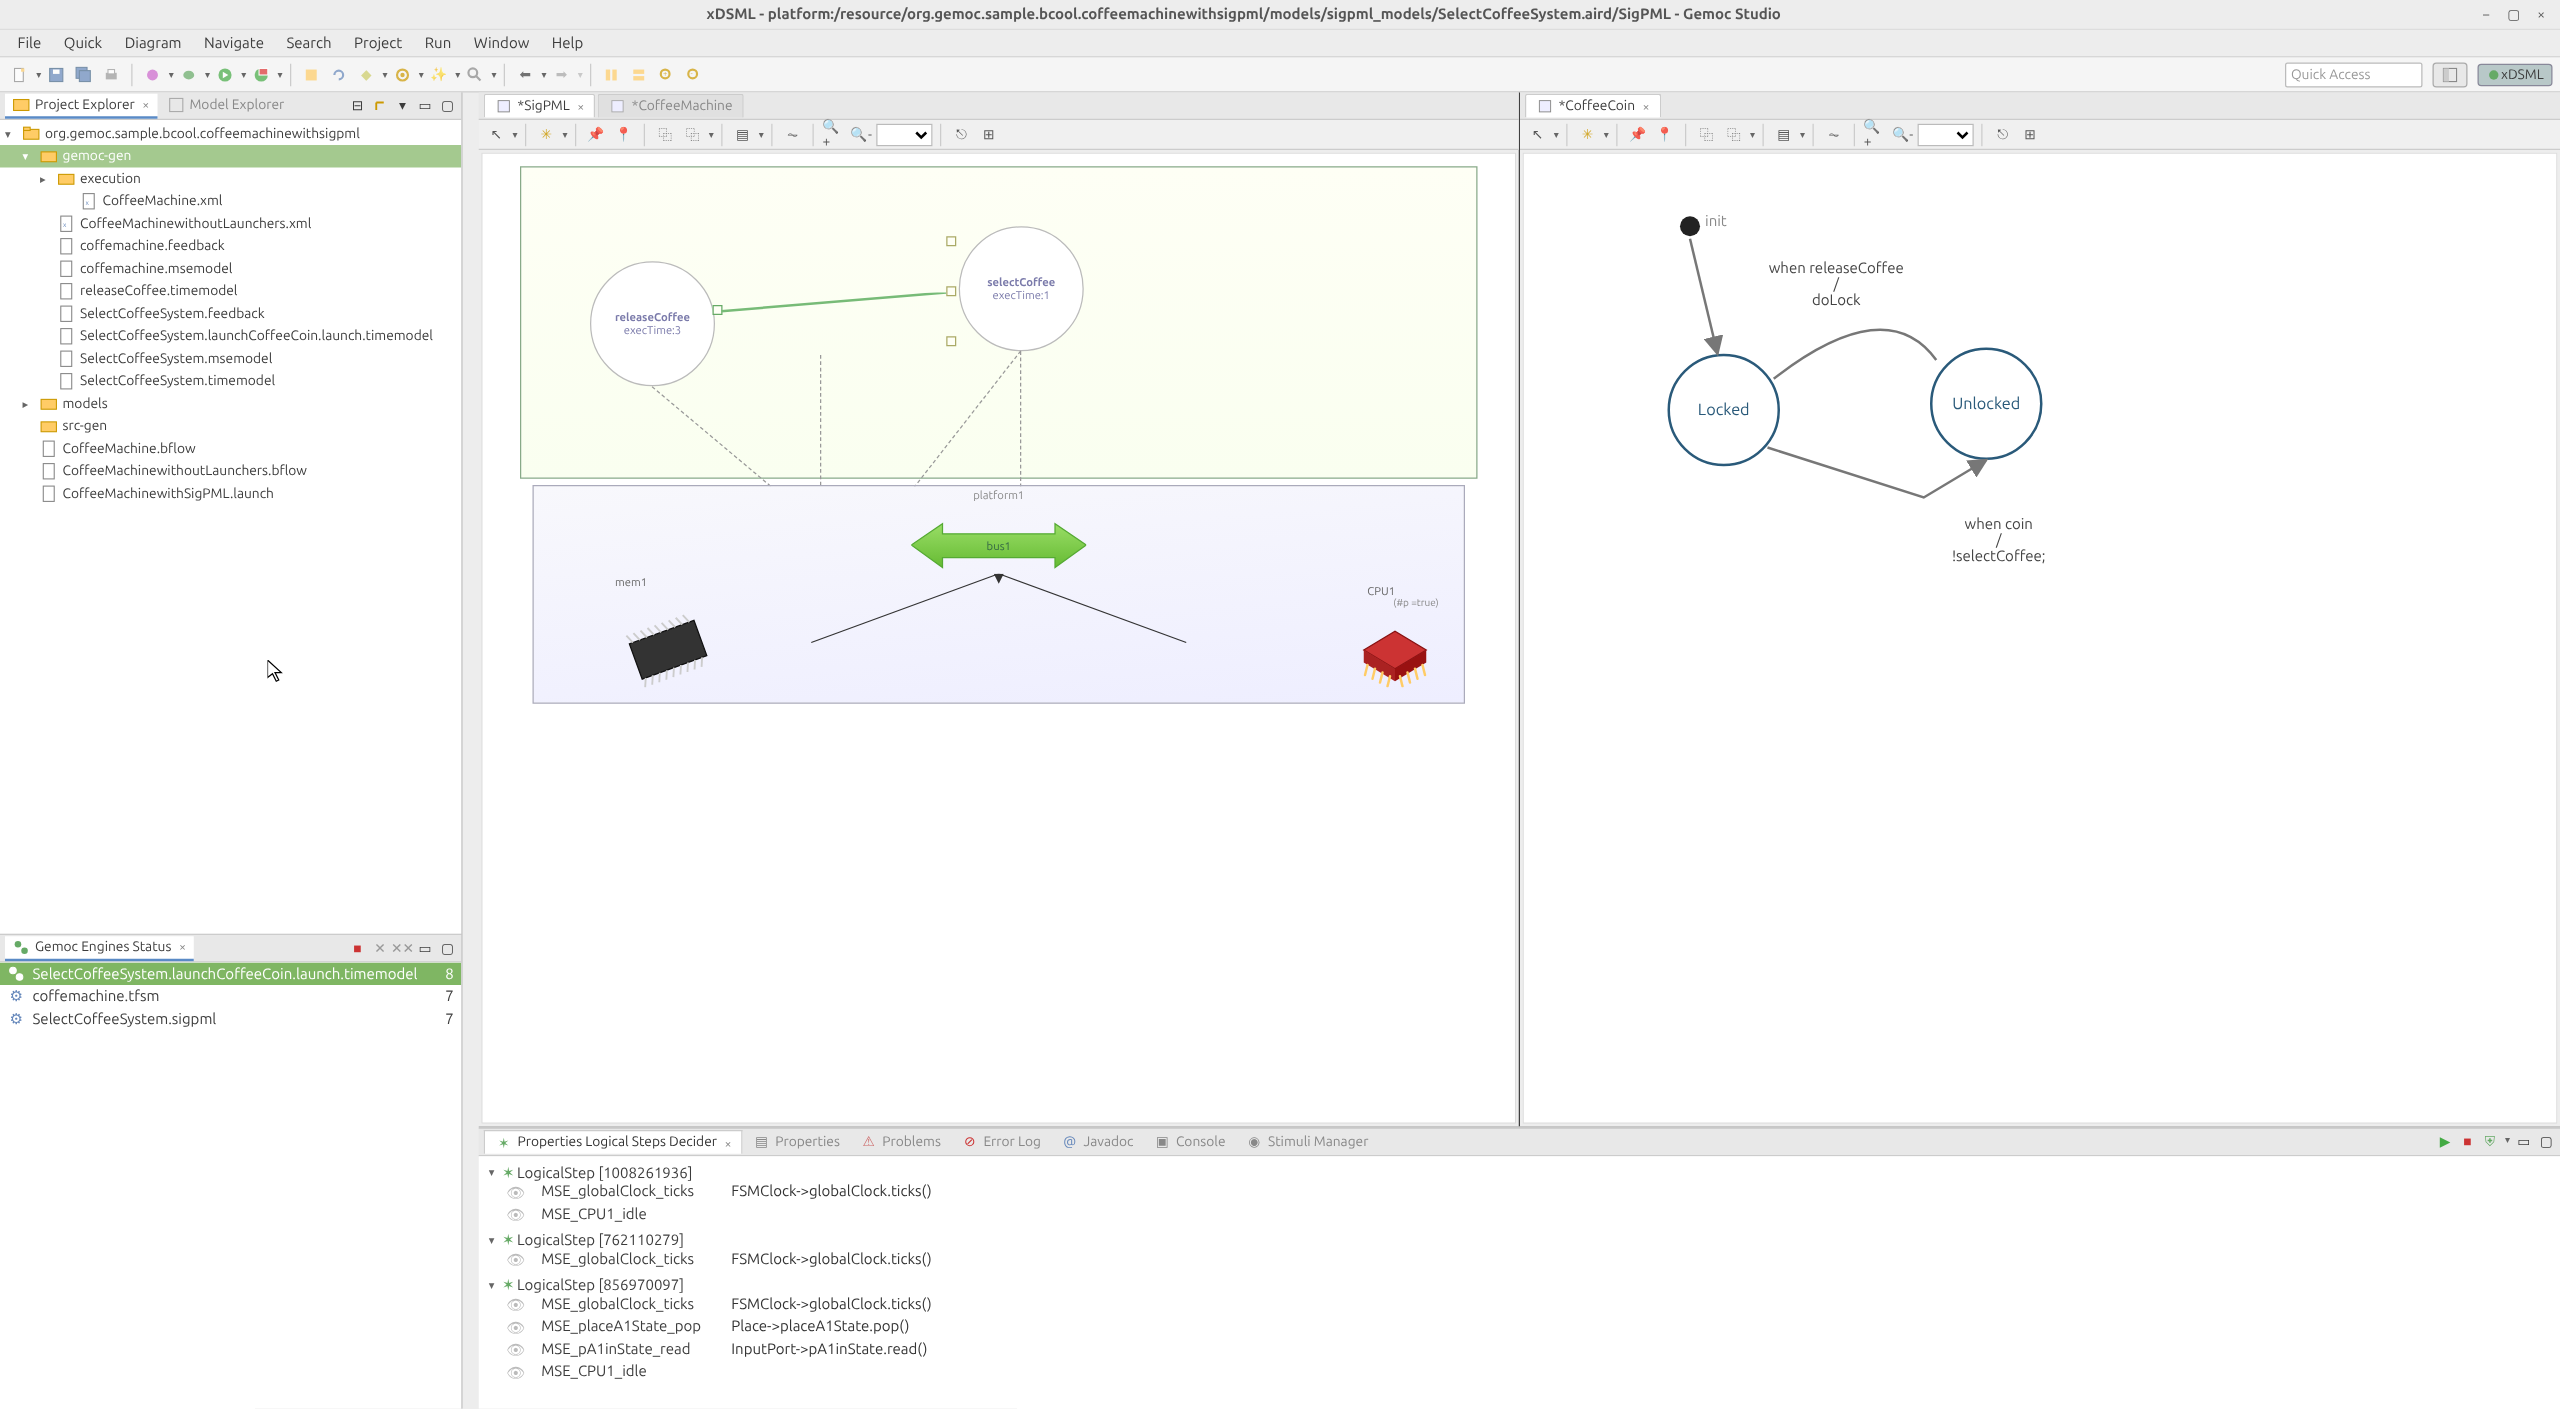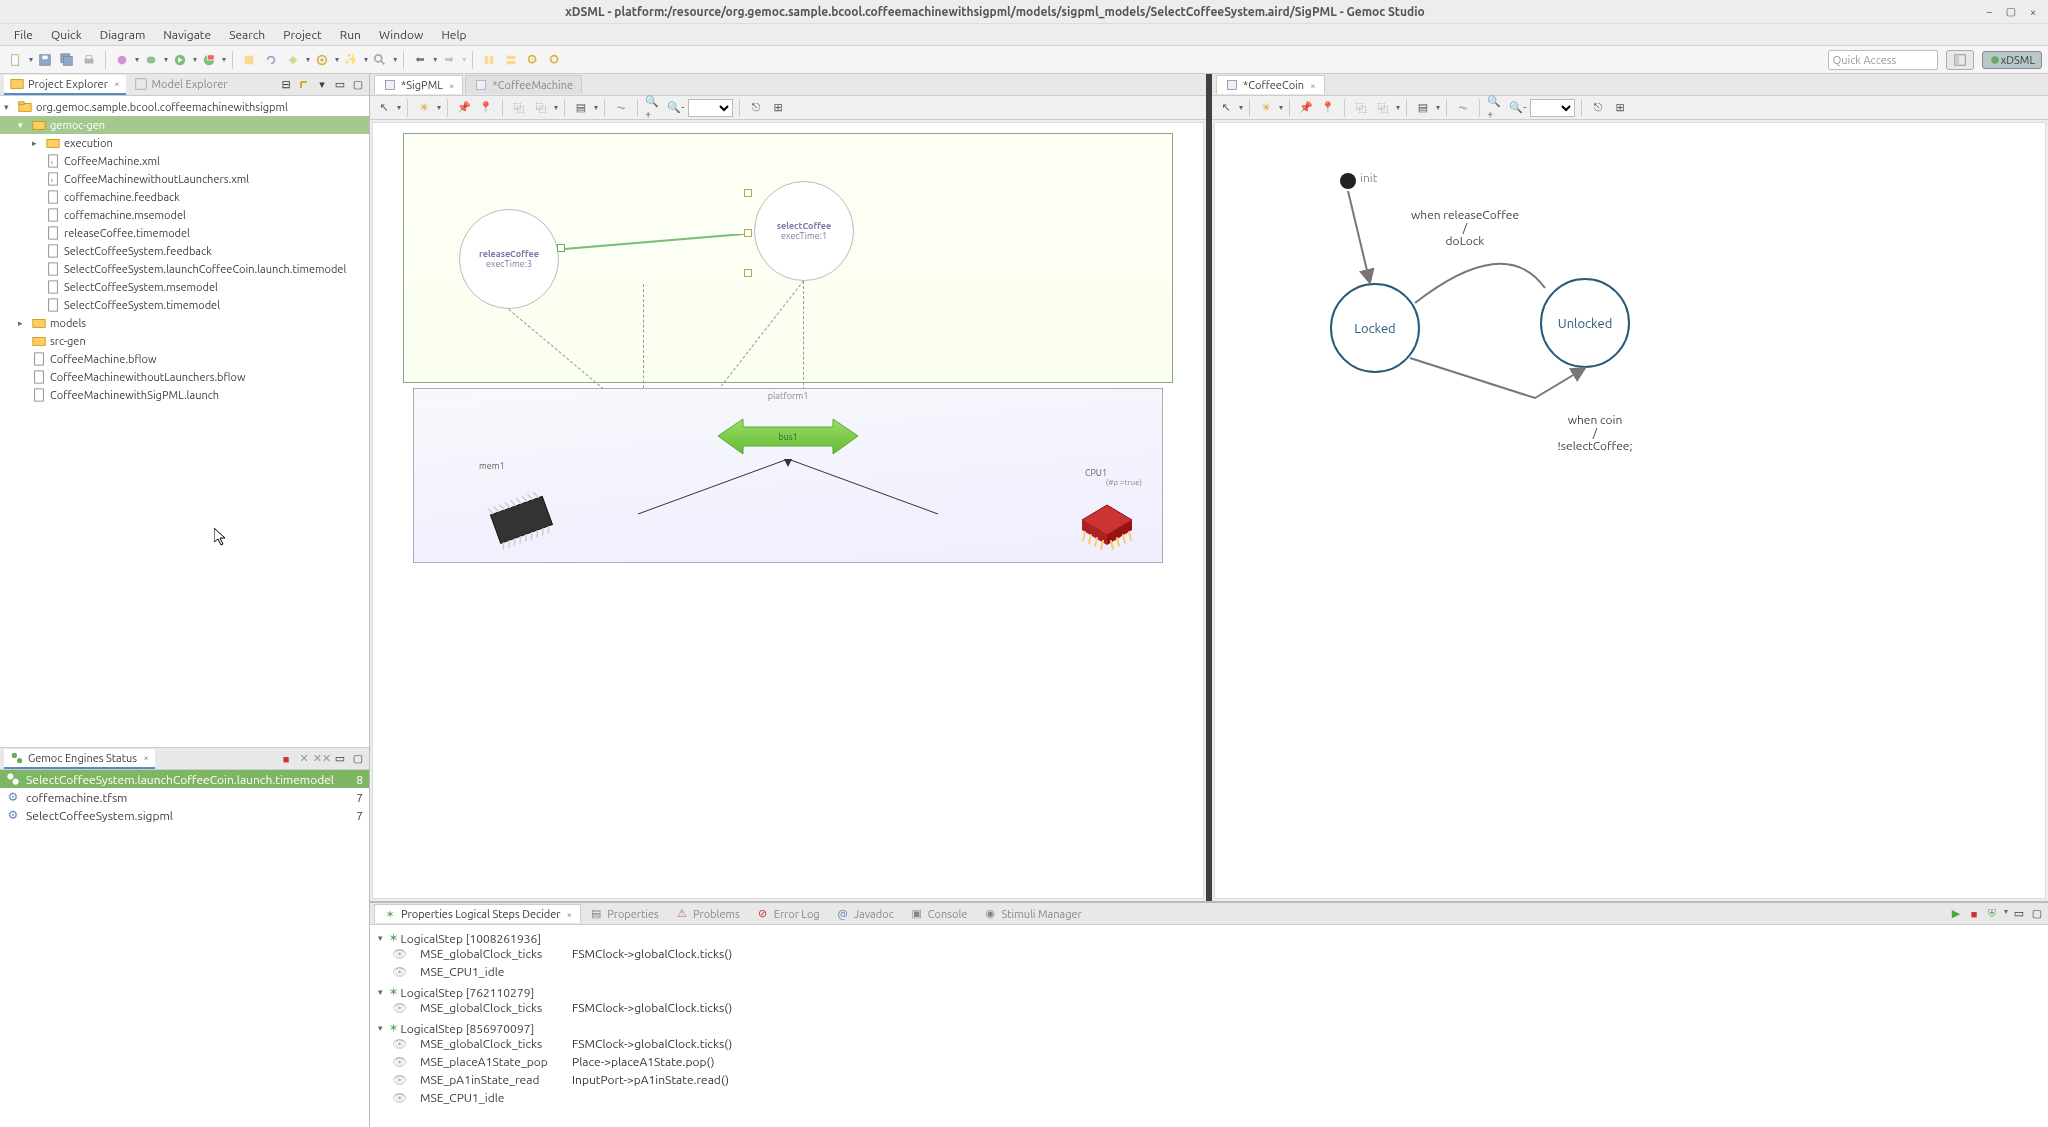--- a/index.html
+++ b/index.html
@@ -13,21 +13,21 @@
 .toolbar { height: 28px; background: #f5f5f5; border-bottom: 1px solid #ccc; display: flex; align-items: center; padding: 0 6px; gap: 2px; }
 .tbtn { width: 18px; height: 18px; border-radius: 2px; display: inline-flex; align-items: center; justify-content: center; margin: 0 1px; opacity: 0.7; }
 .tbtn svg { width: 14px; height: 14px; }
 .tsep { width: 1px; height: 18px; background: #ccc; margin: 0 4px; }
 .dropdown-arrow { font-size: 8px; color: #666; margin-left: 1px; }
 .spacer { flex: 1; }
 .quick-access { width: 110px; height: 20px; border: 1px solid #bbb; border-radius: 2px; padding: 0 4px; font-size: 11px; color: #999; display: flex; align-items: center; background: #fff; }
 .toggle-btn { border: 1px solid #aaa; padding: 2px 6px; border-radius: 3px; margin-left: 6px; background: #e8e8e8; display: flex; align-items: center; font-size: 11px; }
 .toggle-btn.active { background: #b8c8c8; border-color: #889; }
 
-.main-layout { flex: 1; display: flex; min-height: 0; }
+.main-layout { flex: 1; display: flex; min-height: 0; gap: 13px; }
 .left-col { width: 370px; display: flex; flex-direction: column; border-right: 1px solid #bbb; }
 .right-col { flex: 1; display: flex; flex-direction: column; min-width: 0; }
 
 .view-header { height: 22px; background: #e8e8e8; border-bottom: 1px solid #ccc; display: flex; align-items: center; padding: 0 4px; gap: 2px; }
 .view-tab { display: flex; align-items: center; padding: 2px 6px; gap: 4px; border-bottom: 2px solid transparent; }
 .view-tab.active { background: #fff; border-bottom: 2px solid #5a8ac6; }
 .view-tab.inactive { color: #888; }
 .tab-close { font-size: 10px; color: #888; margin-left: 2px; }
 .view-tools { margin-left: auto; display: flex; gap: 4px; }
 .mini-icon { width: 14px; height: 14px; display: inline-flex; align-items: center; justify-content: center; }
@@ -38,21 +38,21 @@
 .expander { width: 10px; font-size: 9px; color: #666; }
 .fileicon { width: 14px; height: 14px; display: inline-flex; align-items: center; justify-content: center; flex-shrink: 0; }
 
 .engines-panel { height: 380px; border-top: 1px solid #ccc; display: flex; flex-direction: column; }
 .engines-body { flex: 1; background: #fff; overflow: auto; font-family: monospace; font-size: 12px; }
 .engine-row { display: flex; align-items: center; height: 18px; padding: 0 6px; gap: 6px; }
 .engine-row.selected { background: #7fb663; color: #fff; }
 .engine-count { margin-left: auto; }
 
 .editors-row { flex: 1; display: flex; min-height: 0; border-bottom: 1px solid #bbb; }
-.editor-pane { flex: 1; display: flex; flex-direction: column; border-right: 6px solid #404040; min-width: 0; }
+.editor-pane { flex: 1; display: flex; flex-direction: column; border-right: 1px solid #404040; min-width: 0; }
 .editor-pane:last-child { border-right: none; }
 .editor-tabbar { height: 22px; background: #e8e8e8; display: flex; align-items: center; padding: 0 4px; border-bottom: 1px solid #ccc; }
 .editor-tab { display: flex; align-items: center; padding: 2px 8px; gap: 4px; background: #fff; border: 1px solid #ccc; border-bottom: none; border-radius: 2px 2px 0 0; margin-right: 2px; }
 .editor-tab.inactive { background: #e0e0e0; color: #888; }
 .editor-toolbar { height: 24px; background: #f0f0f0; border-bottom: 1px solid #ccc; display: flex; align-items: center; padding: 0 4px; gap: 2px; }
 .editor-toolbar .tbtn { opacity: 0.85; }
 .zoom-select { width: 45px; height: 18px; border: 1px solid #bbb; background: #fff; font-size: 10px; }
 .canvas { flex: 1; background: #fff; position: relative; overflow: hidden; border: 1px solid #ddd; margin: 2px; }
 
 
@@ -292,21 +292,21 @@
         </div>
       <div class="tree-row" style="padding-left:32px">
           <span class="expander">▸</span>
           <span class="fileicon">
             <svg width="14" height="14" viewBox="0 0 16 16">
               <rect x="1" y="4" width="14" height="9" fill="#fc6" stroke="#c90"></rect>
             </svg>
           </span>
           <span>execution</span>
         </div>
-      <div class="tree-row" style="padding-left:46px">
+      <div class="tree-row" style="padding-left:64px">
           <span class="fileicon">
             <svg width="14" height="14" viewBox="0 0 16 16">
               <rect x="3" y="1" width="10" height="14" fill="#fff" stroke="#888"></rect>
               <text x="5" y="11" font-size="6" fill="#68b">x</text>
             </svg>
           </span>
           <span>CoffeeMachine.xml</span>
         </div>
       <div class="tree-row" style="padding-left:46px">
           <span class="fileicon">

